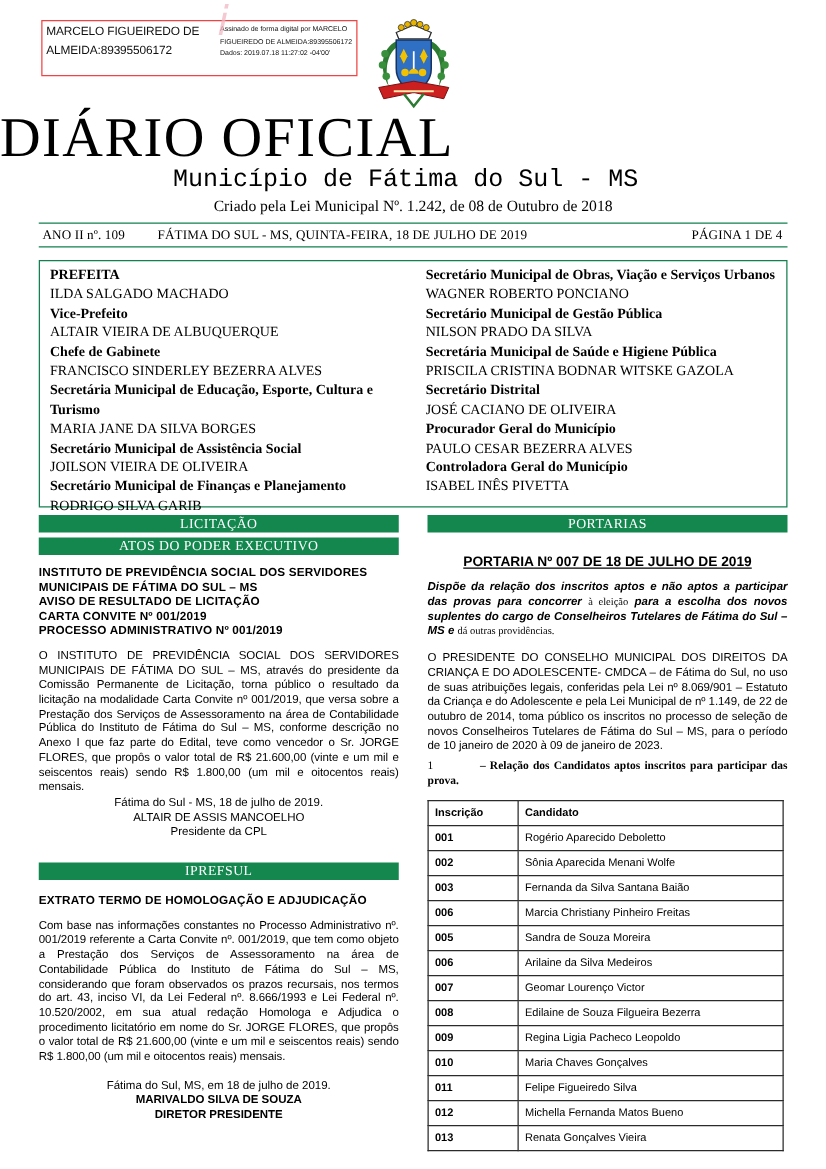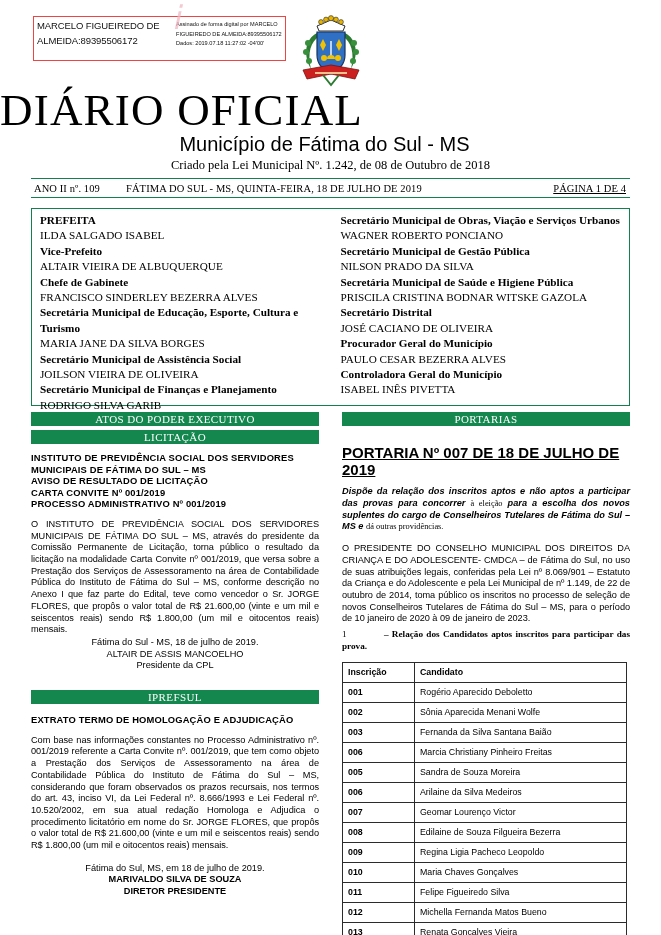--- a/index.html
+++ b/index.html
@@ -89,21 +89,21 @@
     font-family: "Liberation Serif", serif;
     font-weight: 400;
   }
   .subtitle {
     position: absolute;
     left: 0;
     top: 133px;
     width: 649px;
     text-align: center;
     font-size: 20px;
-    font-family: Liberation Sans, sans-serif;
+    font-family: Liberation Mono, monospace;
   }
   .lawline {
     position: absolute;
     left: 0;
     top: 158px;
     width: 661px;
     text-align: center;
     font-size: 12.5px;
     font-family: "Liberation Serif", serif;
   }
@@ -119,21 +119,21 @@
     height: 20px;
     box-sizing: border-box;
     display: flex;
     align-items: center;
     font-size: 10.5px;
     font-family: "Liberation Serif", serif;
     letter-spacing: .1px;
   }
   .ed-ano { width: 92px; padding-left: 3px; }
   .ed-mid { flex: 1; }
-  .ed-pag { text-align: right; padding-right: 4px; text-decoration: underline; }
+  .ed-pag { text-align: right; padding-right: 4px; }
 
   
   .officials {
     position: absolute;
     left: 31px;
     top: 208px;
     width: 599px;
     height: 198px;
     border: 1.6px solid #13804f;
     box-sizing: border-box;
@@ -202,22 +202,22 @@
     font-family: "Liberation Sans", sans-serif;
     font-size: 9.2px;
     line-height: 11.7px;
     text-align: center;
   }
   .bold { font-weight: bold; }
 
   .portaria-title {
     font-family: "Liberation Sans", sans-serif;
     font-weight: bold;
-    font-size: 15px;
-    text-align: left;
+    font-size: 11px;
+    text-align: center;
     text-decoration: underline;
     margin-top: 6px;
   }
   .portaria-intro {
     font-family: "Liberation Sans", sans-serif;
     font-weight: bold;
     font-style: italic;
     font-size: 9.2px;
     line-height: 11.8px;
     text-align: justify;
@@ -318,21 +318,21 @@
 
   <div class="editionbar">
     <div class="ed-ano">ANO II nº. 109</div>
     <div class="ed-mid">FÁTIMA DO SUL - MS, QUINTA-FEIRA, 18 DE JULHO DE 2019</div>
     <div class="ed-pag">PÁGINA 1 DE 4</div>
   </div>
 
   <div class="officials">
     <div class="off-col left">
         <div class="off-role">PREFEITA</div>
-        <div class="off-name">ILDA SALGADO ISABEL</div>
+        <div class="off-name">ILDA SALGADO MACHADO</div>
         <div class="off-role">Vice-Prefeito</div>
         <div class="off-name">ALTAIR VIEIRA DE ALBUQUERQUE</div>
         <div class="off-role">Chefe de Gabinete</div>
         <div class="off-name">FRANCISCO SINDERLEY BEZERRA ALVES</div>
         <div class="off-role">Secretária Municipal de Educação, Esporte, Cultura e Turismo</div>
         <div class="off-name">MARIA JANE DA SILVA BORGES</div>
         <div class="off-role">Secretário Municipal de Assistência Social</div>
         <div class="off-name">JOILSON VIEIRA DE OLIVEIRA</div>
         <div class="off-role">Secretário Municipal de Finanças e Planejamento</div>
         <div class="off-name">RODRIGO SILVA GARIB</div>
@@ -350,22 +350,22 @@
         <div class="off-name">PAULO CESAR BEZERRA ALVES</div>
         <div class="off-role">Controladora Geral do Município</div>
         <div class="off-name">ISABEL INÊS PIVETTA</div>
       </div>
   </div>
 
   <div class="cols">
 
     <div class="col-left">
 
+      <div class="greenbar">LICITAÇÃO</div>
       <div class="greenbar">ATOS DO PODER EXECUTIVO</div>
-      <div class="greenbar">LICITAÇÃO</div>
 
       <div class="center-head" style="margin-top:8px;">
           <div>INSTITUTO DE PREVIDÊNCIA SOCIAL DOS SERVIDORES MUNICIPAIS DE FÁTIMA DO SUL – MS</div>
           <div>AVISO DE RESULTADO DE LICITAÇÃO</div>
           <div>CARTA CONVITE Nº 001/2019</div>
           <div>PROCESSO ADMINISTRATIVO Nº 001/2019</div>
         </div>
 
       <div class="body-txt" style="margin-top:9px;">O INSTITUTO DE PREVIDÊNCIA SOCIAL DOS SERVIDORES MUNICIPAIS DE FÁTIMA DO SUL – MS, através do presidente da Comissão Permanente de Licitação, torna público o resultado da licitação na modalidade Carta Convite nº 001/2019, que versa sobre a Prestação dos Serviços de Assessoramento na área de Contabilidade Pública do Instituto de Fátima do Sul – MS, conforme descrição no Anexo I que faz parte do Edital, teve como vencedor o Sr. JORGE FLORES, que propôs o valor total de R$ 21.600,00 (vinte e um mil e seiscentos reais) sendo R$ 1.800,00 (um mil e oitocentos reais) mensais.</div>
 

